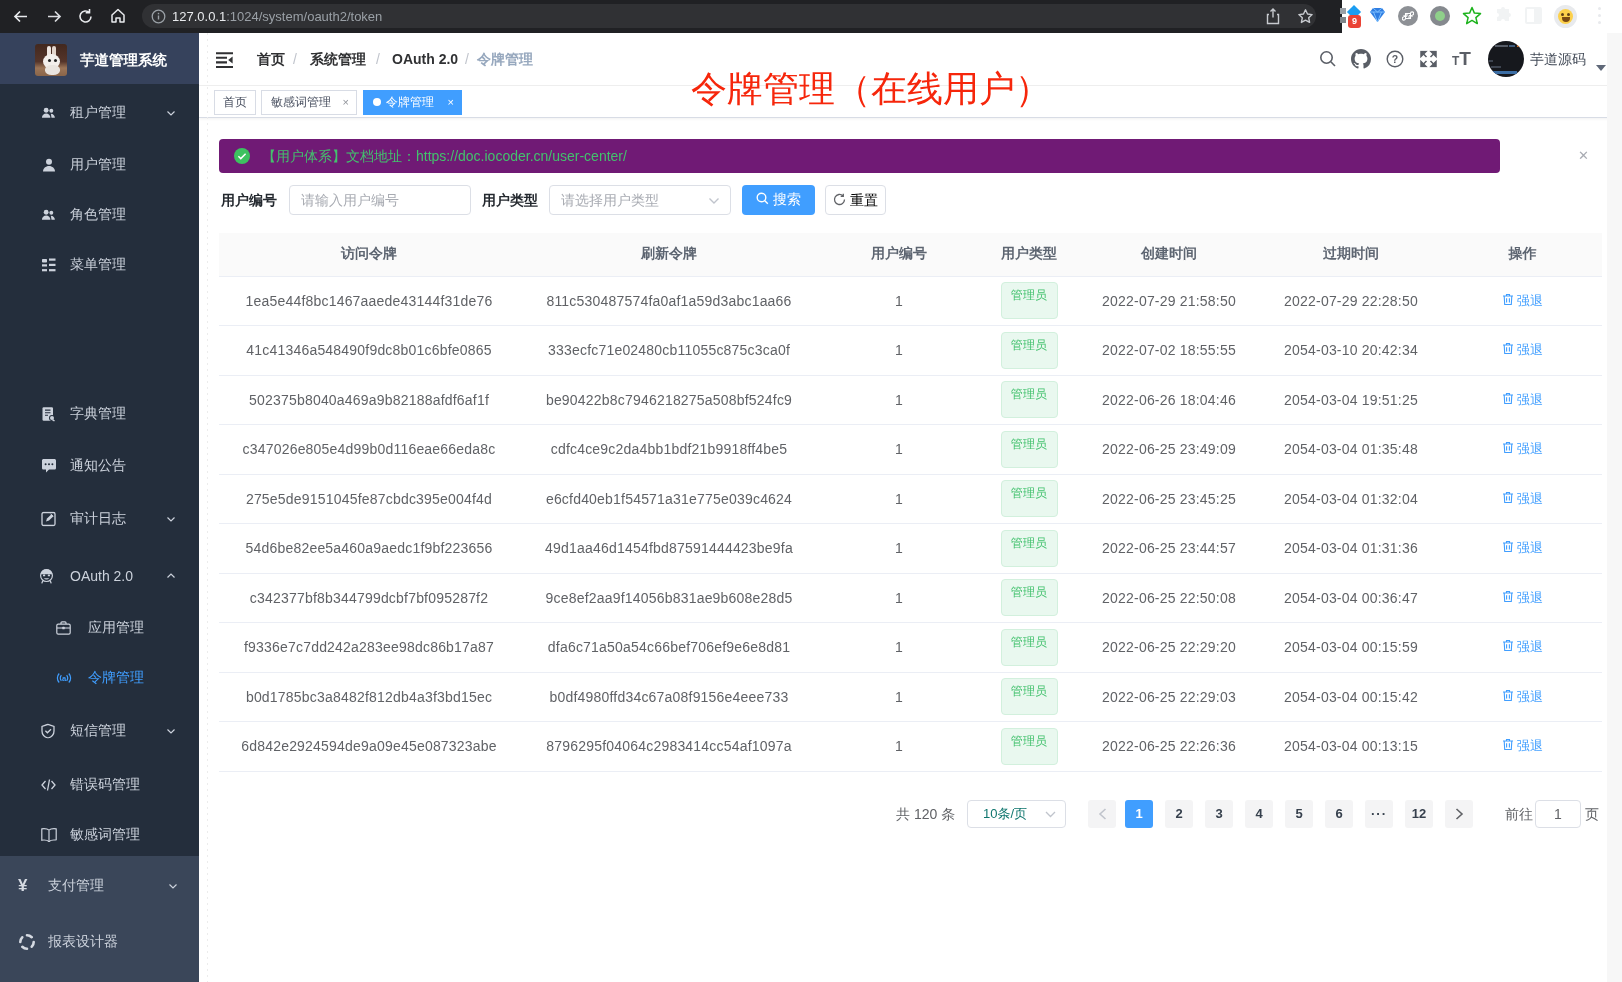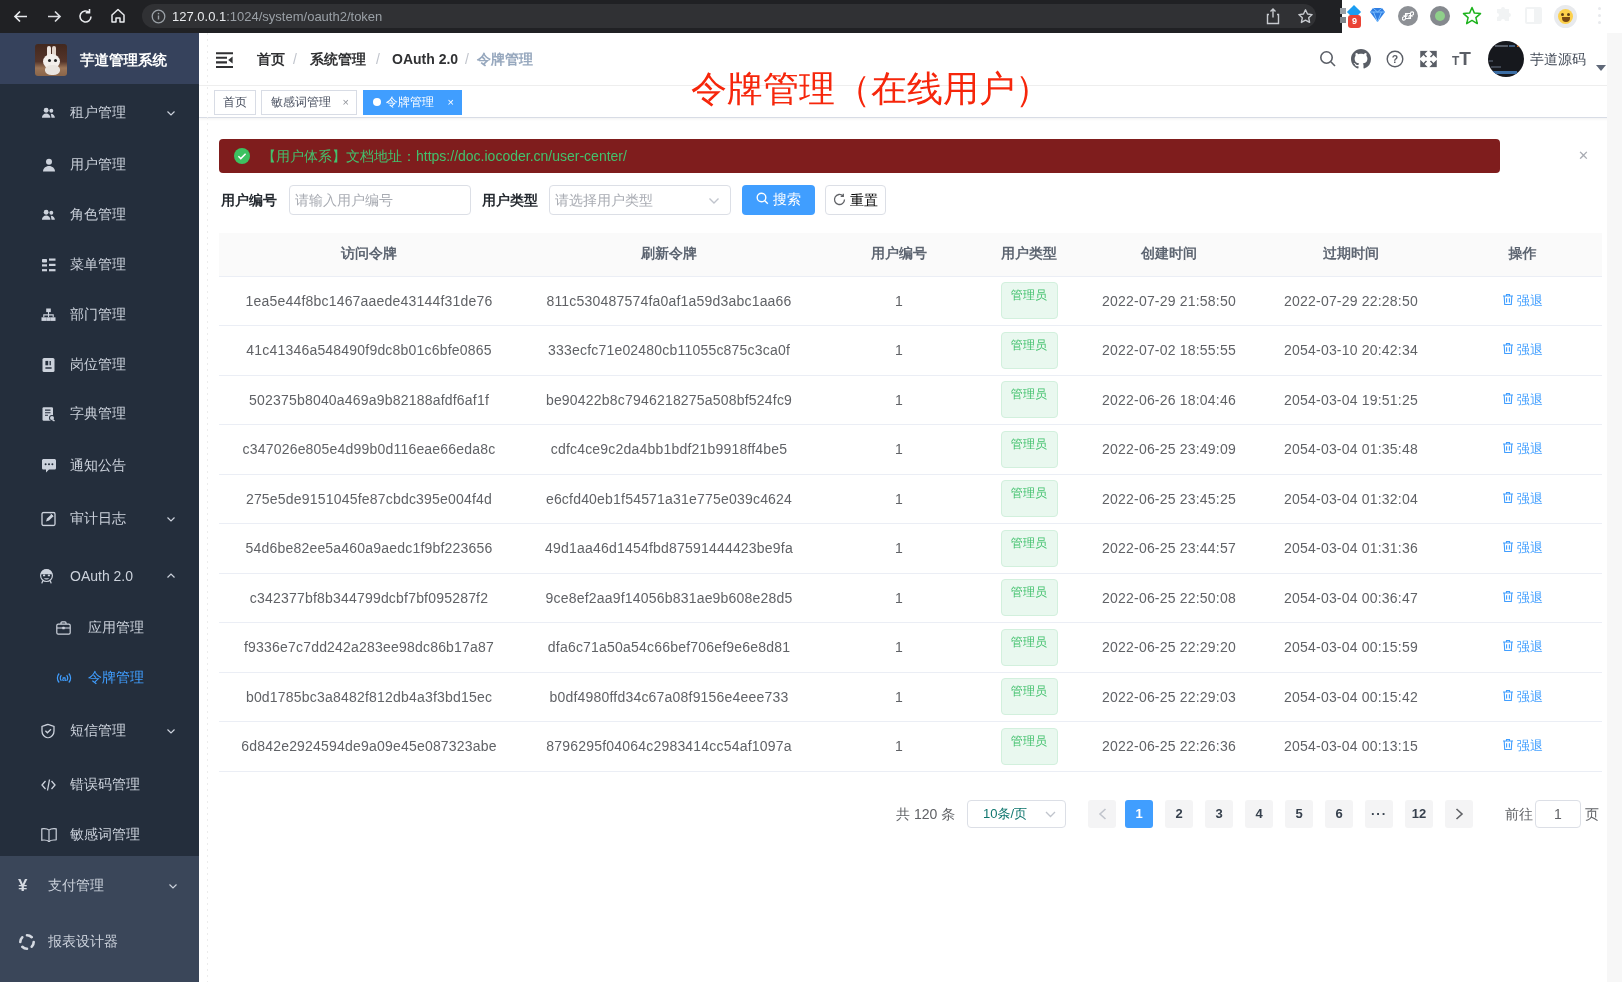--- a/index.html
+++ b/index.html
@@ -31,27 +31,27 @@
 
 
 #tagsbar { left:199px; top:86px; width:1423px; height:32px; background:#fff; border-bottom:1px solid #d8dce5; box-shadow:0 1px 3px rgba(0,0,0,.06); }
 .tag { position:absolute; top:4px; height:25px; line-height:23px; border:1px solid #d8dce5; background:#fff; color:#495060; font-size:12px; text-align:center; white-space:nowrap; overflow:hidden; }
 .tag .x { color:#90939a; font-size:11px; position:absolute; right:7px; top:0px; }
 .tag.on { background:#409eff; border-color:#409eff; color:#fff; }
 .tag.on .x { color:#fff; }
 .dot { display:inline-block; width:8px; height:8px; border-radius:50%; background:#fff; margin-right:5px; position:relative; top:0px; }
 
 
-#alert { left:219px; top:139px; width:1281px; height:34px; background:#7f1d1d; border-radius:4px; }
+#alert { left:219px; top:139px; width:1281px; height:34px; background:#701a75; border-radius:4px; }
 #alert .t { position:absolute; left:262px; top:0; line-height:34px; font-size:14px; color:#43c16d; white-space:nowrap; }
 #alert .t i { color:#43c16d; font-style:normal; }
 #alert .x { position:absolute; top:0; line-height:34px; color:#a8abb2; font-size:13px; }
 
 .flabel { position:absolute; top:185px; height:30px; line-height:30px; font-size:14px; font-weight:700; color:#24292f; }
-.finput { position:absolute; top:185px; height:30px; border:1px solid #dcdfe6; border-radius:4px; background:#fff; line-height:28px; font-size:14px; color:#a8abb2; padding-left:5px; }
+.finput { position:absolute; top:185px; height:30px; border:1px solid #dcdfe6; border-radius:4px; background:#fff; line-height:28px; font-size:14px; color:#a8abb2; padding-left:11px; }
 .btn { position:absolute; top:185px; height:30px; border-radius:4px; font-size:14px; text-align:center; line-height:28px; }
 
 
 #tbl { left:219px; top:233px; width:1383px; }
 table { border-collapse:collapse; table-layout:fixed; width:1383px; }
 th { height:43px; background:#fafafa; font-size:14px; font-weight:700; color:#5d6571; border-bottom:1px solid #ebeef5; }
 td { height:49.5px; letter-spacing:0.2px; font-size:14px; color:#606266; text-align:center; border-bottom:1px solid #ebeef5; white-space:nowrap; }
 .gtag { display:inline-block; width:57px; height:37px; line-height:24px; background:#e9f8ef; border:1px solid #d2f0dd; border-radius:4px; color:#42c16d; font-size:12px; }
 .klink { color:#409eff; font-size:13px; }
 .tico { margin-right:3px; position:relative; top:1px; }
@@ -173,38 +173,20 @@
   <div class="mitem" style="top:207px">
       <svg class="mico" style="left:41px" width="15" height="15" viewBox="0 0 15 15">
         <rect x="1" y="1.5" width="5" height="3.6" rx="0.8" fill="#ccd2dc"></rect>
         <rect x="8" y="1" width="6.5" height="2.2" fill="#ccd2dc"></rect>
         <rect x="8" y="6.3" width="6.5" height="2.2" fill="#ccd2dc"></rect>
         <rect x="8" y="11.6" width="6.5" height="2.2" fill="#ccd2dc"></rect>
         <rect x="1" y="6.8" width="5" height="2.2" fill="#ccd2dc"></rect>
         <rect x="1" y="11.6" width="5" height="2.2" fill="#ccd2dc"></rect>
       </svg>
       <span class="mtxt" style="left:70px">菜单管理</span>
-    </div>
-  <div class="mitem" style="top:257px">
-      <svg class="mico" style="left:41px" width="15" height="15" viewBox="0 0 15 15">
-        <rect x="5.2" y="1" width="4.6" height="3.6" fill="#ccd2dc"></rect>
-        <rect x="0.5" y="9.8" width="4.6" height="3.6" fill="#ccd2dc"></rect>
-        <rect x="5.2" y="9.8" width="4.6" height="3.6" fill="#ccd2dc"></rect>
-        <rect x="9.9" y="9.8" width="4.6" height="3.6" fill="#ccd2dc"></rect>
-        <path d="M7.5 4.6v3M2.8 9.8V7.4h9.4v2.4M7.5 7.4v2.4" stroke="#ccd2dc" stroke-width="1.1" fill="none"></path>
-      </svg>
-      <span class="mtxt" style="left:70px">部门管理</span>
-    </div>
-  <div class="mitem" style="top:307px">
-      <svg class="mico" style="left:42px" width="13" height="15" viewBox="0 0 13 15">
-        <rect x="0.5" y="0.5" width="12" height="14" rx="1.5" fill="#ccd2dc"></rect>
-        <rect x="3.4" y="3.4" width="2.8" height="4.4" fill="#242e3c"></rect>
-        <path d="M8.2 3.4v4.4M3.4 10.5h6.2" stroke="#242e3c" stroke-width="1.3"></path>
-      </svg>
-      <span class="mtxt" style="left:70px">岗位管理</span>
     </div>
   <div class="mitem" style="top:356px">
       <svg class="mico" style="left:41px" width="15" height="15" viewBox="0 0 15 15">
         <rect x="1.5" y="0.8" width="10.5" height="13.4" rx="1.2" fill="#ccd2dc"></rect>
         <path d="M4 3.6h5.5M4 6.2h5.5M4 8.8h3" stroke="#242e3c" stroke-width="1.1"></path>
         <circle cx="11" cy="11.5" r="3" fill="#242e3c"></circle>
         <circle cx="11" cy="11.5" r="2" fill="#ccd2dc"></circle>
         <rect x="12" y="12.6" width="2.6" height="1.4" transform="rotate(40 12 12.6)" fill="#ccd2dc"></rect>
       </svg>
       <span class="mtxt" style="left:70px">字典管理</span>

